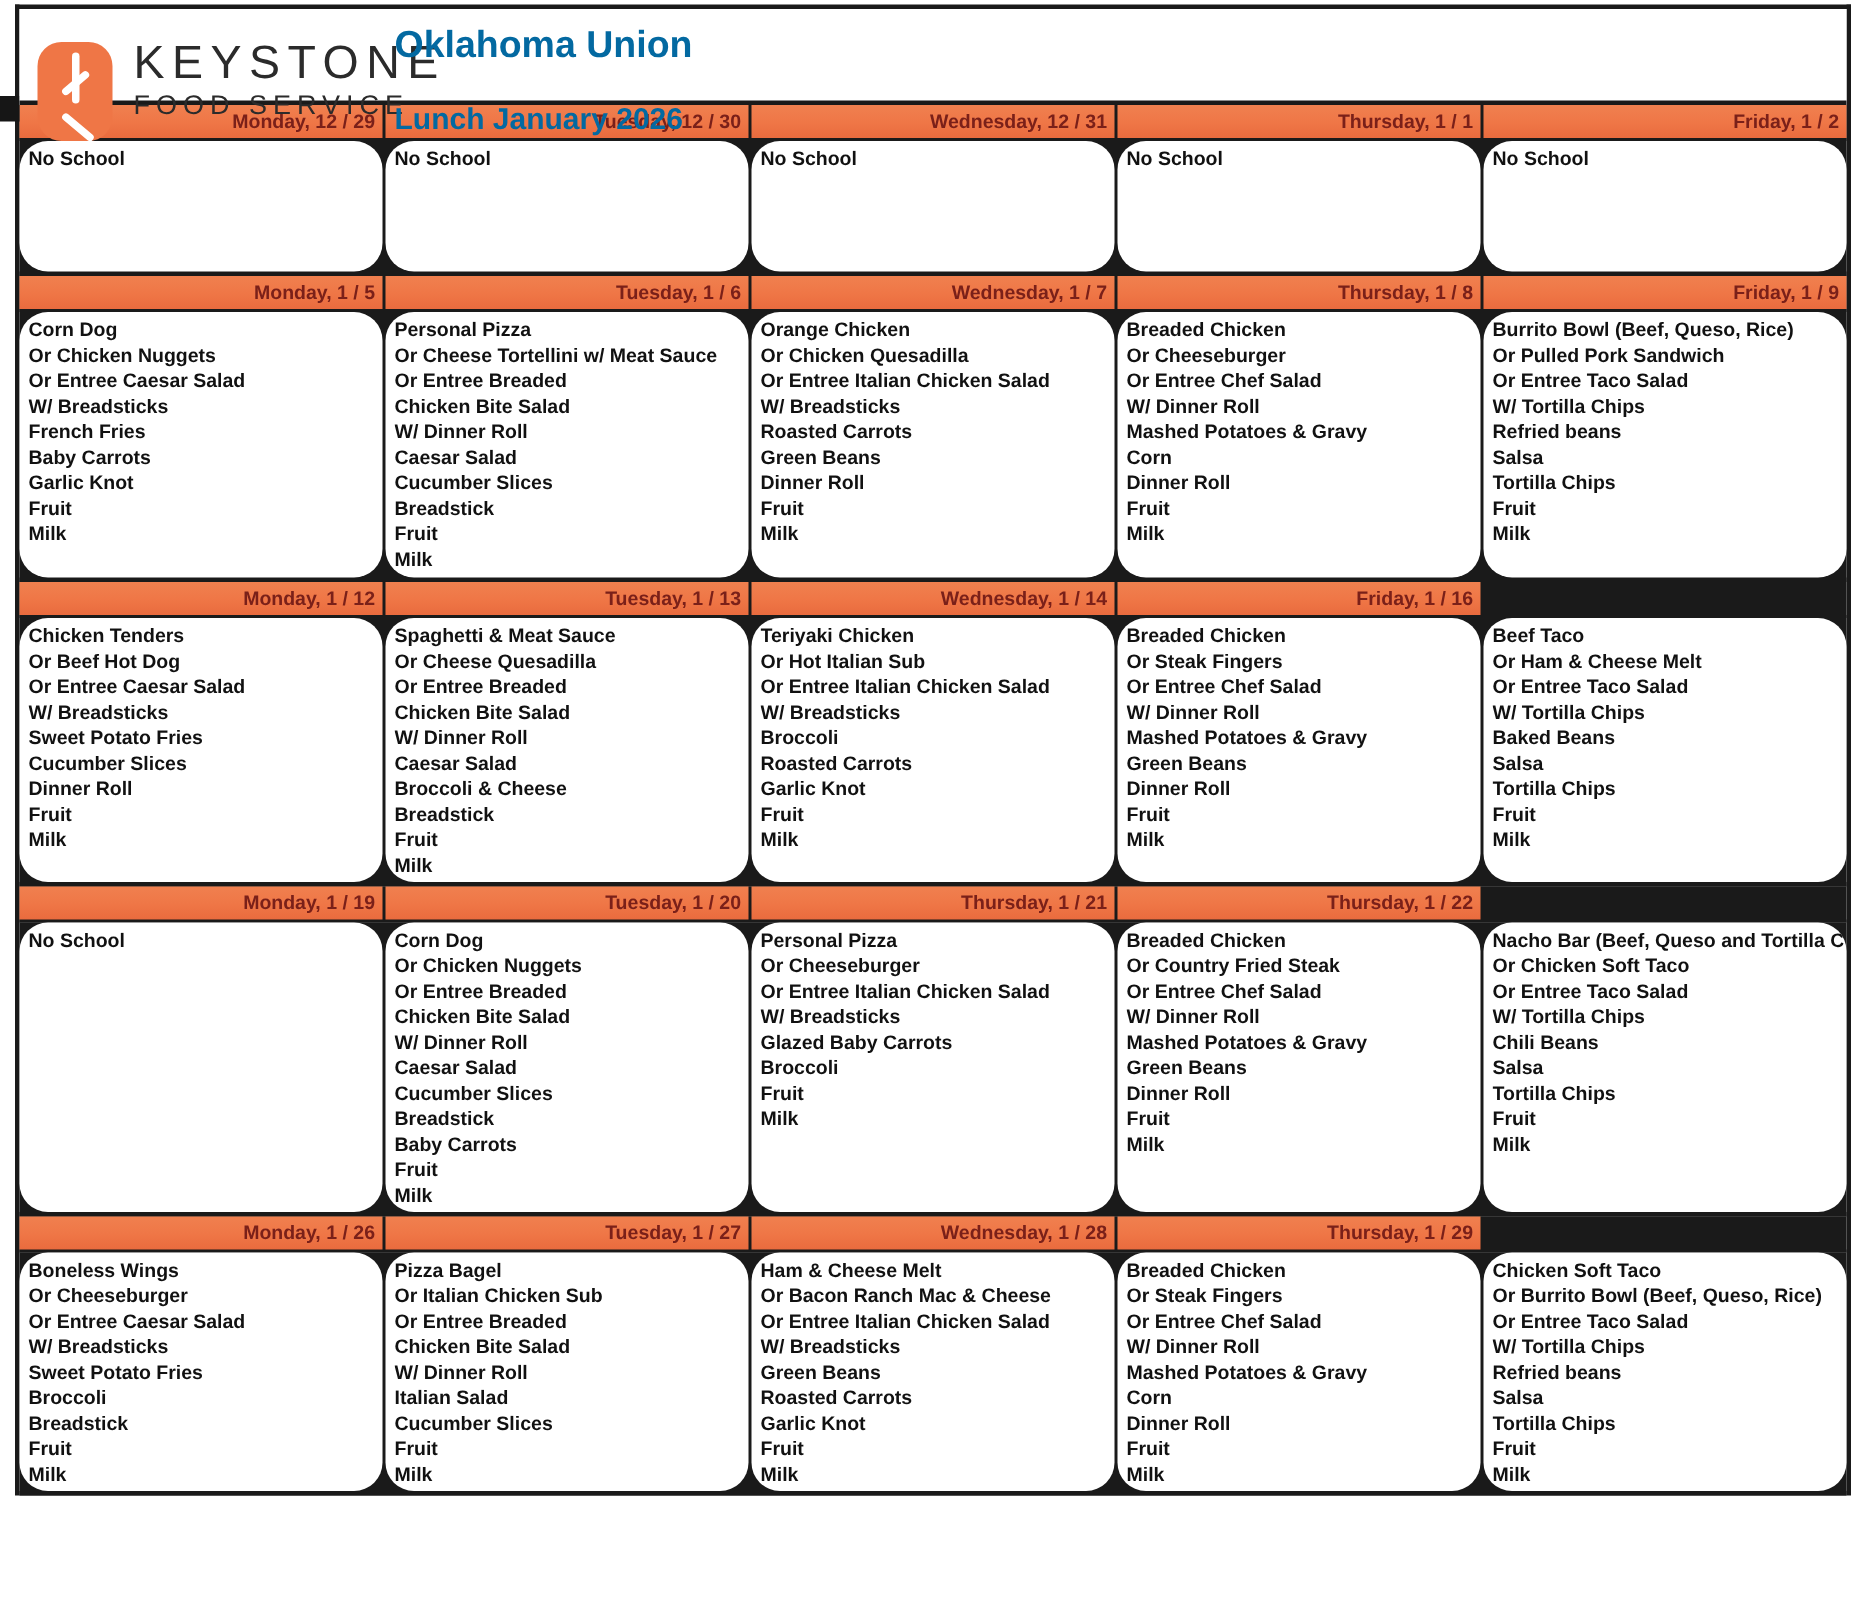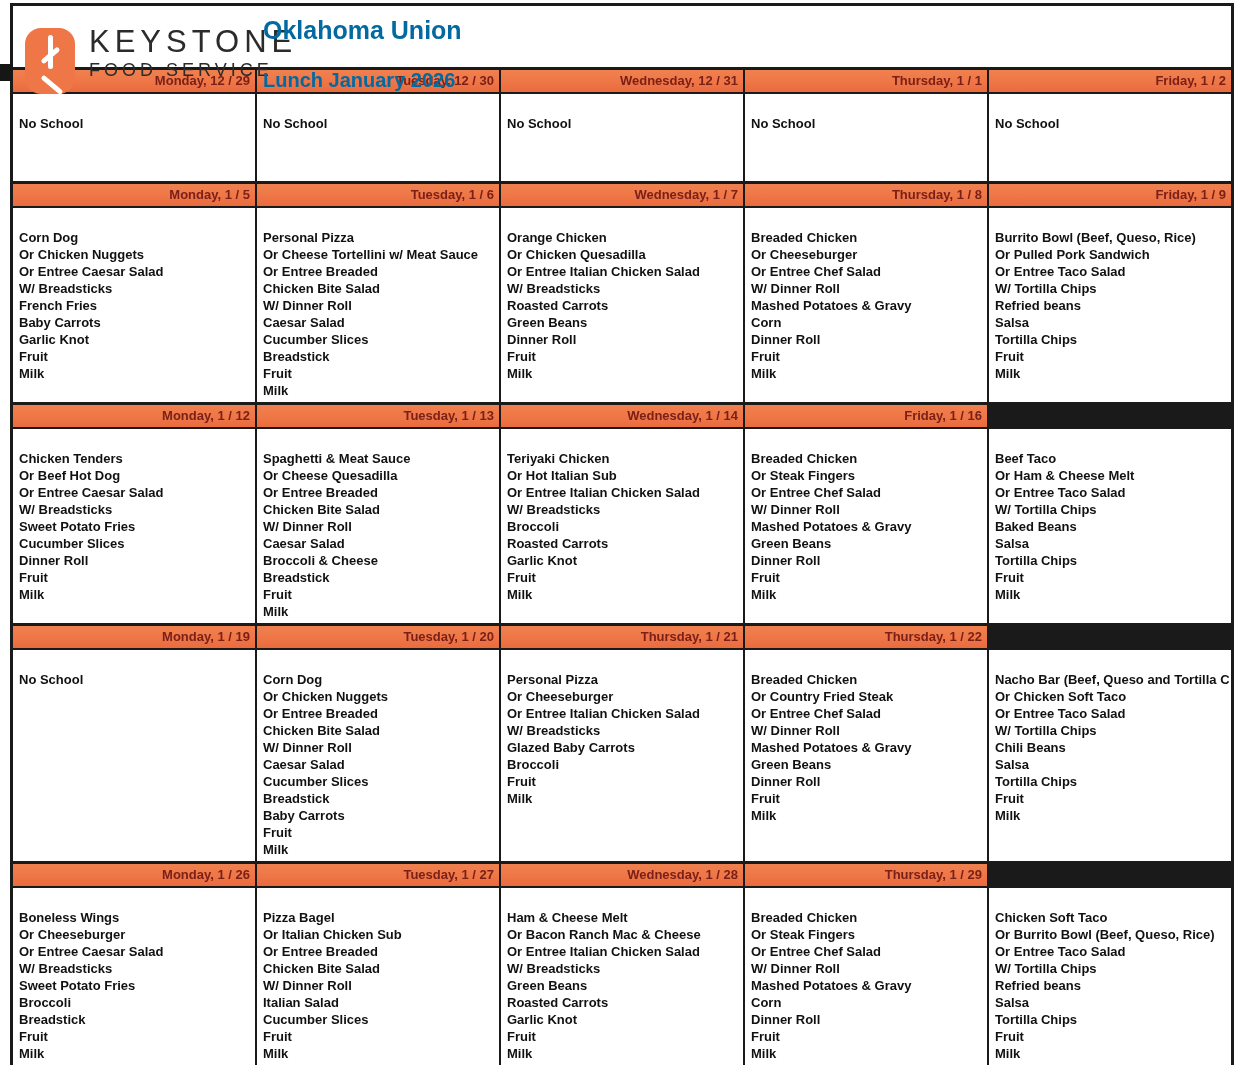--- a/index.html
+++ b/index.html
@@ -32,21 +32,21 @@
   .week-hdr{border-bottom:2px solid var(--line);}
   .week-body{border-bottom:3px solid var(--line);}
   .day-hdr{
     background:linear-gradient(180deg,#F0804F 0%,var(--accent) 55%,#E96B3E 100%);
     color:var(--day-hdr-text);
     font-size:13px;font-weight:700;
     height:22px;line-height:22px;
     text-align:right;padding-right:5px;
     white-space:nowrap;overflow:hidden;
   }
-  .day-cell{background:#fff;padding:21px 2px 3px 6px;overflow:hidden;}
+  .day-cell{background:#fff;padding:3px 2px 3px 6px;overflow:hidden;border-radius:19px;}
   .menu-line{font-size:13px;font-weight:700;color:#111;line-height:17px;white-space:nowrap;overflow:hidden;}
   .wk1 .day-cell{min-height:87px;}
   .wk2 .day-cell{min-height:177px;}
   .wk3 .day-cell{min-height:176px;}
   .wk4 .day-cell{min-height:193px;}
   .wk5 .day-cell{min-height:155px;}
 
   
   .footer-note{margin:7px 0 0 18px;font-size:12.5px;font-weight:600;font-style:italic;letter-spacing:0.4px;color:#111;}
 </style>

